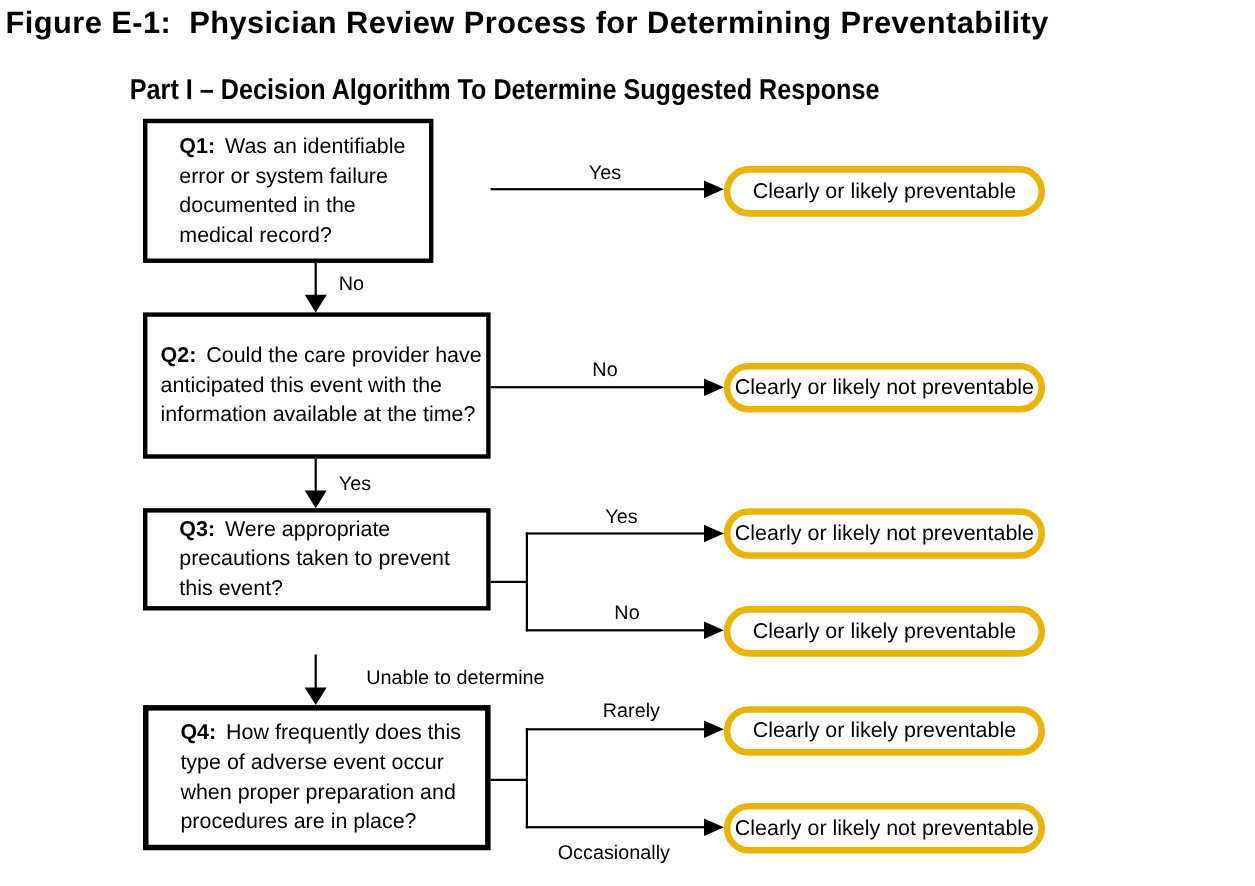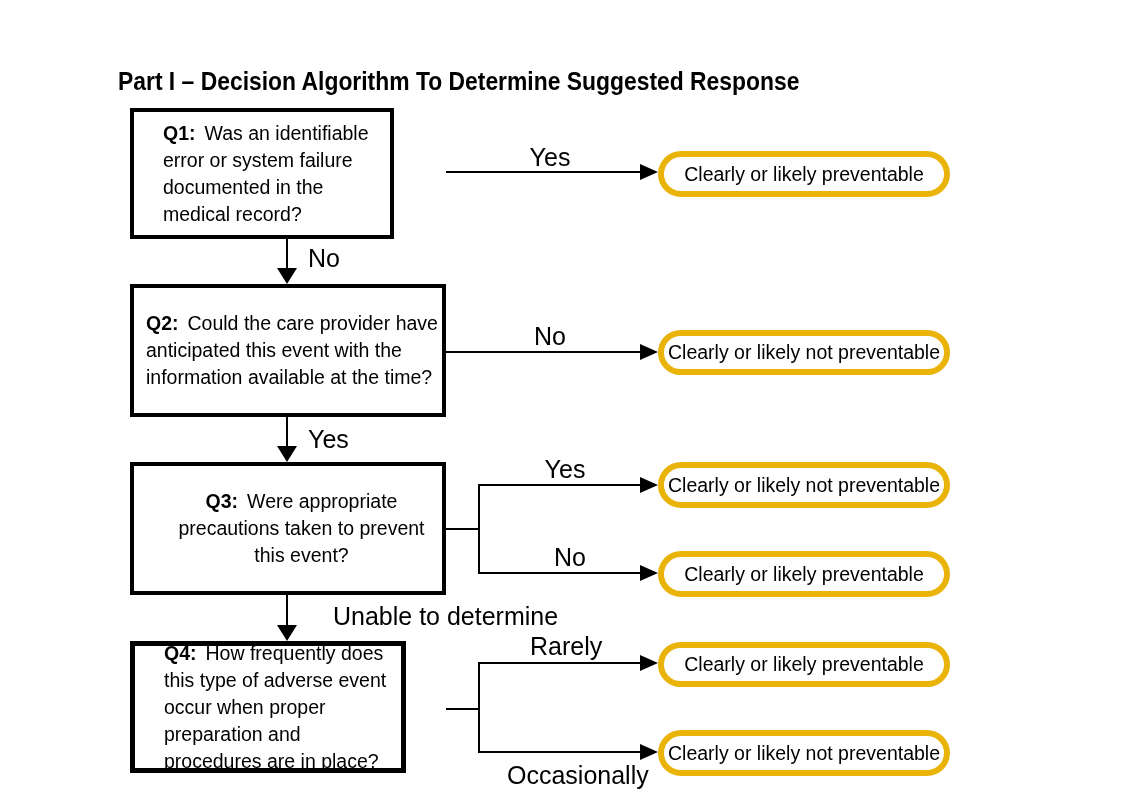--- a/index.html
+++ b/index.html
@@ -21,48 +21,49 @@
     box-sizing:border-box;font-size:19.5px;line-height:27px;
   }
   .qbox .inner{padding-left:29px;padding-right:2px;}
   .qid{font-weight:700;margin-right:9px;}
   .pill{
     border:6px solid #eab308;border-radius:24px;background:#fff;box-sizing:border-box;
     display:flex;align-items:center;justify-content:center;
     font-size:19.5px;white-space:nowrap;
   }
   .line{background:#000;}
-  .elabel{font-size:25px;line-height:22px;white-space:nowrap;}
+  .elabel{font-size:18px;line-height:22px;white-space:nowrap;}
   .center{text-align:center;}
   .arrow-right{
     width:0;height:0;border-top:8px solid transparent;
     border-bottom:8px solid transparent;border-left:18px solid #000;
   }
   .arrow-down{
     width:0;height:0;border-left:10px solid transparent;
     border-right:10px solid transparent;border-top:16px solid #000;
   }
 </style>
 </head>
 <body>
 
 <div class="stage">
 
+  <div class="abs figure-title">Figure E-1:  Physician Review Process for Determining Preventability</div>
   <div class="abs part-title">Part I – Decision Algorithm To Determine Suggested Response</div>
 
   <div class="abs qbox" style="left:130px;top:108px;width:264px;height:131px;">
     <p class="inner" style="margin:0;"><span class="qid">Q1:</span><span>Was an identifiable error or system failure documented in the medical record?</span></p>
   </div>
   <div class="abs qbox" style="left:130px;top:284px;width:316px;height:133px;">
     <p class="inner" style="margin:0;padding-left:12px;"><span class="qid">Q2:</span><span>Could the care provider have anticipated this event with the information available at the time?</span></p>
   </div>
-  <div class="abs qbox" style="left:130px;top:462px;width:316px;height:133px;text-align:center;">
+  <div class="abs qbox" style="left:130px;top:462px;width:316px;height:93px;">
     <p class="inner" style="margin:0;"><span class="qid">Q3:</span><span>Were appropriate precautions taken to prevent this event?</span></p>
   </div>
-  <div class="abs qbox" style="left:130px;top:641px;width:276px;height:132px;border-width:5px;">
+  <div class="abs qbox" style="left:130px;top:641px;width:316px;height:132px;border-width:5px;">
     <p class="inner" style="margin:0;"><span class="qid">Q4:</span><span>How frequently does this type of adverse event occur when proper preparation and procedures are in place?</span></p>
   </div>
 
   <div class="abs pill" style="left:658px;top:151px;width:292px;height:46px;">Clearly or likely preventable</div>
   <div class="abs pill" style="left:658px;top:330px;width:292px;height:45px;">Clearly or likely not preventable</div>
   <div class="abs pill" style="left:658px;top:462px;width:292px;height:46px;">Clearly or likely not preventable</div>
   <div class="abs pill" style="left:658px;top:551px;width:292px;height:46px;">Clearly or likely preventable</div>
   <div class="abs pill" style="left:658px;top:642px;width:292px;height:45px;">Clearly or likely preventable</div>
   <div class="abs pill" style="left:658px;top:730px;width:292px;height:46px;">Clearly or likely not preventable</div>
 

